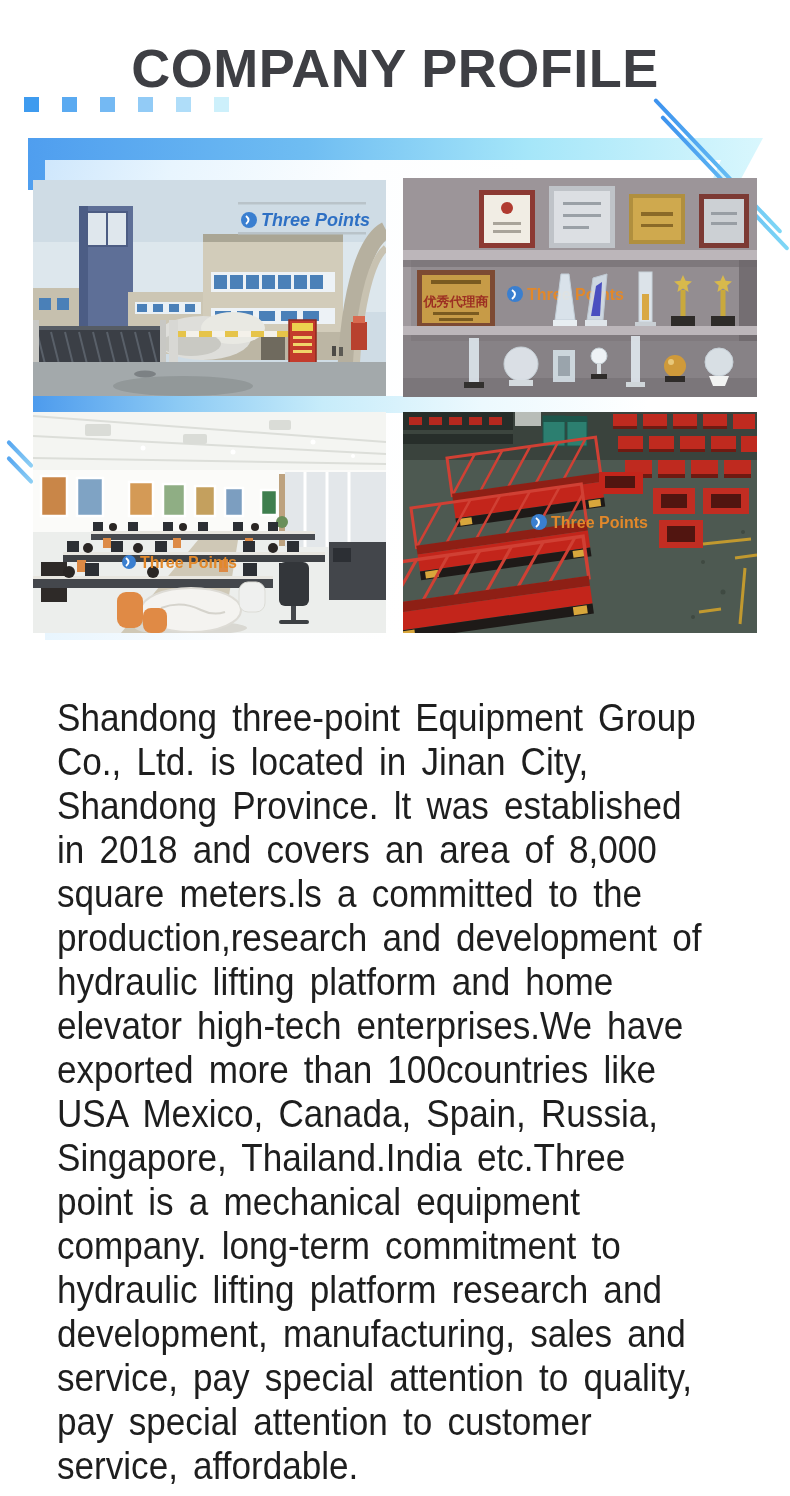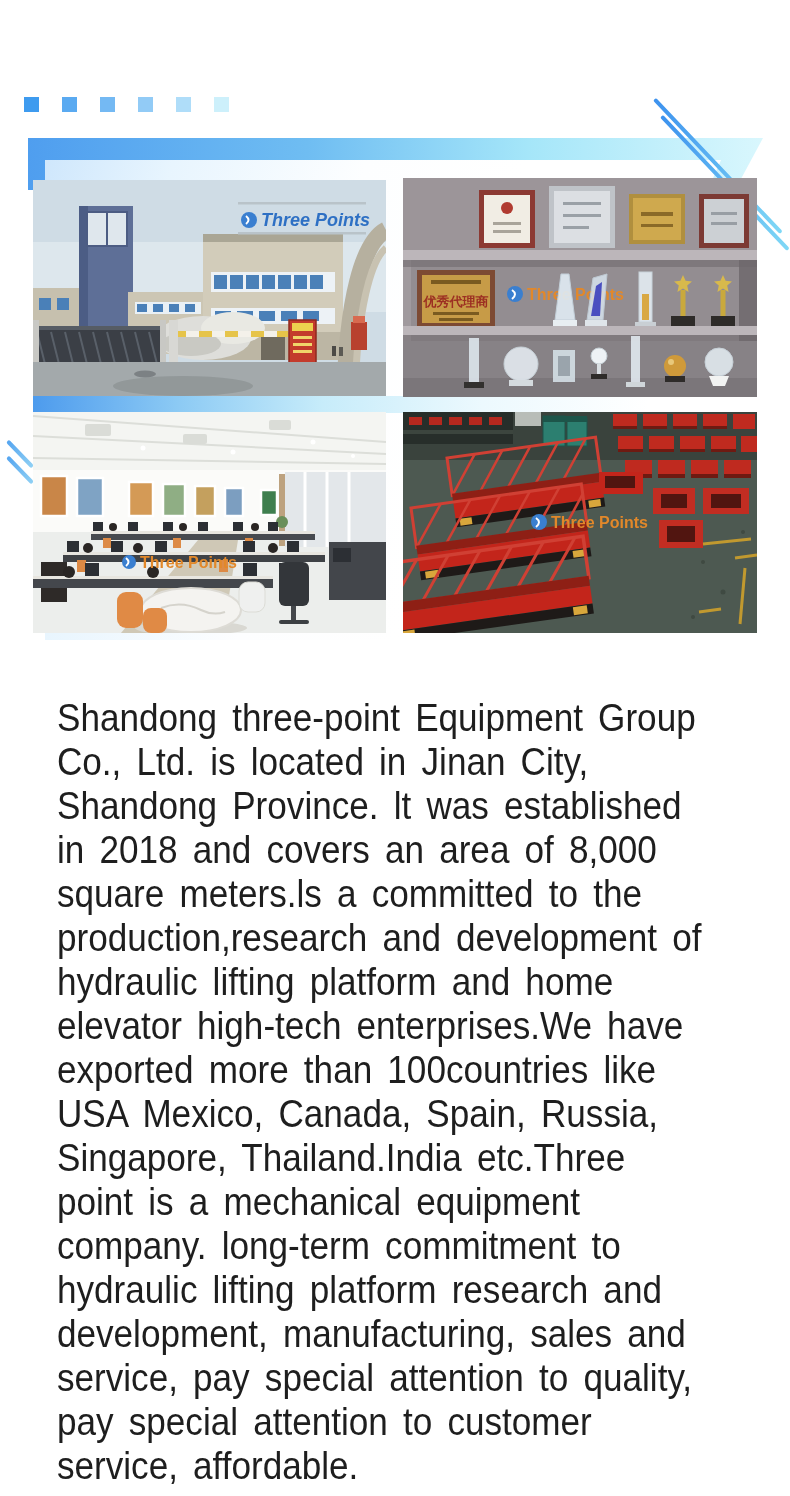--- a/index.html
+++ b/index.html
@@ -63,20 +63,21 @@
     transform:scaleX(.9);transform-origin:0 50%;
   }
   svg text{font-family:"Liberation Sans",sans-serif;}
   .wm-text{font-size:16px;font-weight:700;fill:#e2882a;}
 </style>
 </head>
 <body>
 
 <div class="canvas">
 
+  <h1 class="headline">COMPANY PROFILE</h1>
 
   <div class="squares">
     <div class="sq sq1"></div>
     <div class="sq sq2"></div>
     <div class="sq sq3"></div>
     <div class="sq sq4"></div>
     <div class="sq sq5"></div>
     <div class="sq sq6"></div>
   </div>
 

